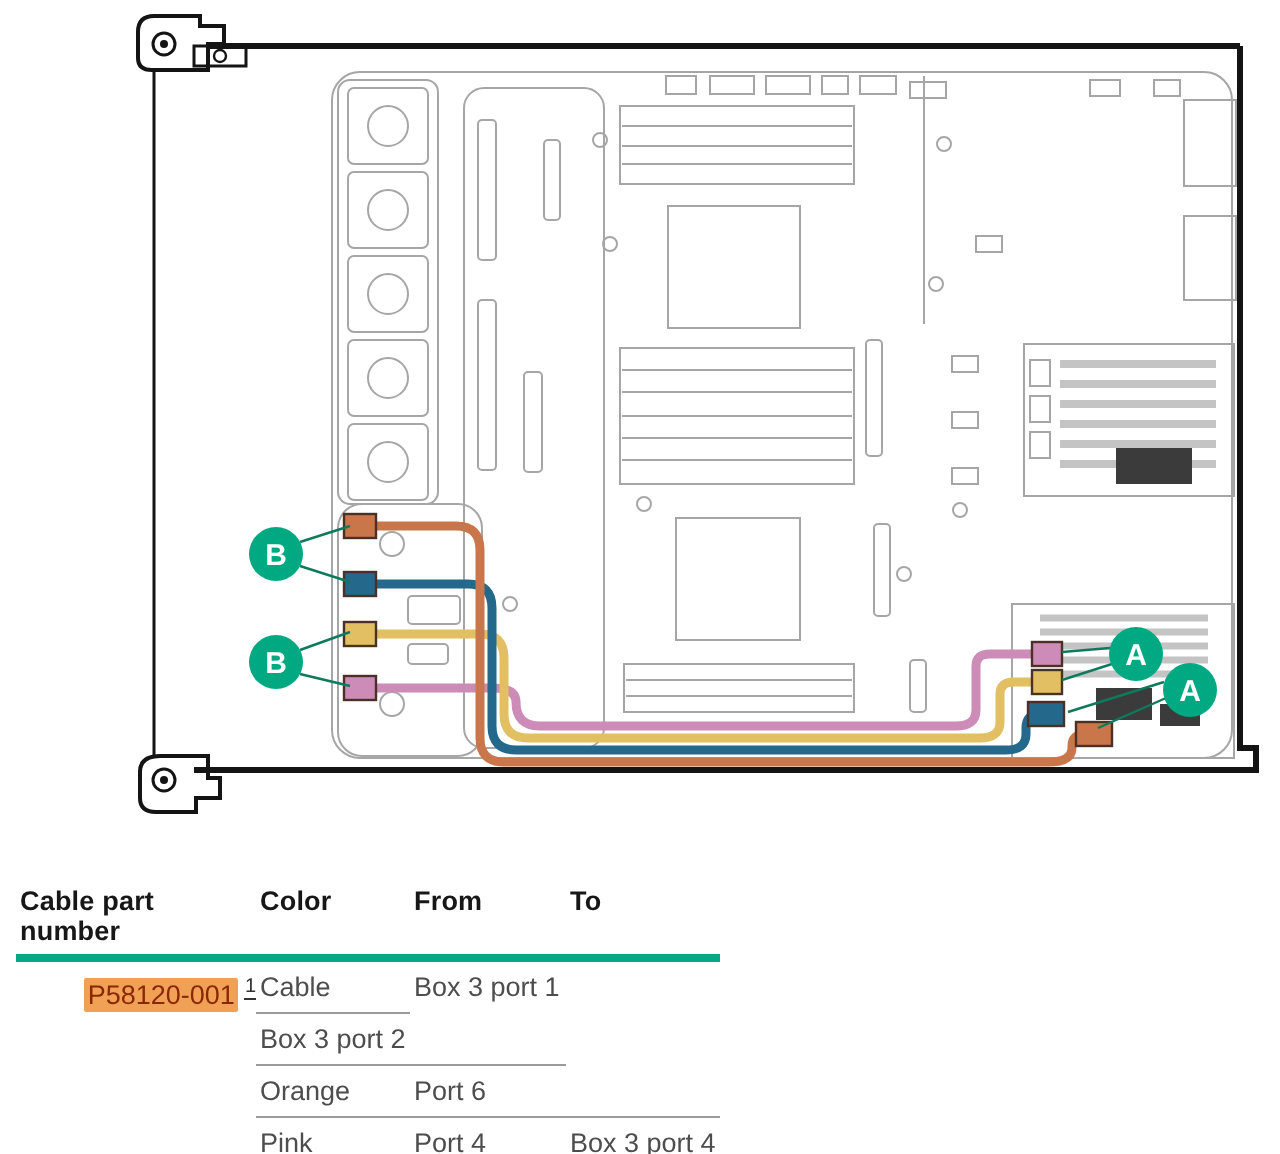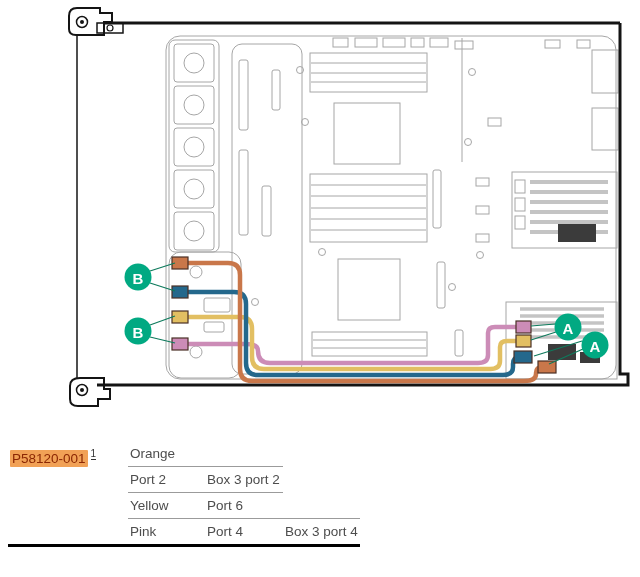--- a/index.html
+++ b/index.html
@@ -7,21 +7,21 @@
   .stage{position:absolute;inset:0;width:640px;height:577px;background:#fff;overflow:hidden;}
   svg text{font-family:"Liberation Sans",sans-serif;}
 
   
   .cable-table{position:absolute;left:8px;top:441px;width:352px;border-bottom:3px solid #000;}
   .row{display:grid;grid-template-columns:120px 77px 78px 77px;}
   .thead{border-bottom:4px solid #01A982;}
   .thead .cell{font-weight:bold;font-size:13.5px;color:#171717;padding:2px 0 4px 2px;letter-spacing:.1px;}
   .tbody .cell{font-size:13.5px;color:#4d4d4d;height:25px;line-height:25px;padding-left:2px;white-space:nowrap;}
   .tbody .row .sep{border-top:1px solid #9b9b9b;}
-  .pn-wrap{height:25px;line-height:25px;}
+  .pn-wrap{height:25px;line-height:25px;text-align:right;}
   .pn-highlight{background:#F1A156;color:#8B2703;padding:1px 2px;font-size:13.5px;border-radius:1px;}
   .fn-link{color:#333;font-size:10px;border-bottom:1px solid #333;margin-left:3px;cursor:pointer;vertical-align:super;}
 </style>
 </head>
 <body>
 
 <div class="stage">
 
 <svg width="640" height="435" viewBox="0 0 640 435">
 
@@ -203,33 +203,39 @@
     <text x="138" y="332" text-anchor="middle" dominant-baseline="central" font-size="15" font-weight="bold" fill="#ffffff">B</text>
     <circle cx="568" cy="327" r="13.5" fill="#01A982"></circle>
     <text x="568" y="328" text-anchor="middle" dominant-baseline="central" font-size="15" font-weight="bold" fill="#ffffff">A</text>
     <circle cx="595" cy="345" r="13.5" fill="#01A982"></circle>
     <text x="595" y="346" text-anchor="middle" dominant-baseline="central" font-size="15" font-weight="bold" fill="#ffffff">A</text>
   </g>
 </svg>
 
 
 <div class="cable-table">
+  <div class="row thead">
+    <div class="cell">Cable part number</div>
+    <div class="cell">Color</div>
+    <div class="cell">From</div>
+    <div class="cell">To</div>
+  </div>
   <div class="tbody">
     <div class="row">
       <div class="cell pn-wrap"><span class="pn-highlight">P58120-001</span><span class="fn-link">1</span></div>
-      <div class="cell">Orange</div>
+      <div class="cell">Cable</div>
+      <div class="cell">Box 3 port 1</div>
     </div>
     <div class="row">
       <div class="cell"></div>
-      <div class="cell sep">Port 2</div>
       <div class="cell sep">Box 3 port 2</div>
     </div>
     <div class="row">
       <div class="cell"></div>
-      <div class="cell sep">Yellow</div>
+      <div class="cell sep">Orange</div>
       <div class="cell sep">Port 6</div>
     </div>
     <div class="row">
       <div class="cell"></div>
       <div class="cell sep">Pink</div>
       <div class="cell sep">Port 4</div>
       <div class="cell sep">Box 3 port 4</div>
     </div>
   </div>
 </div>

